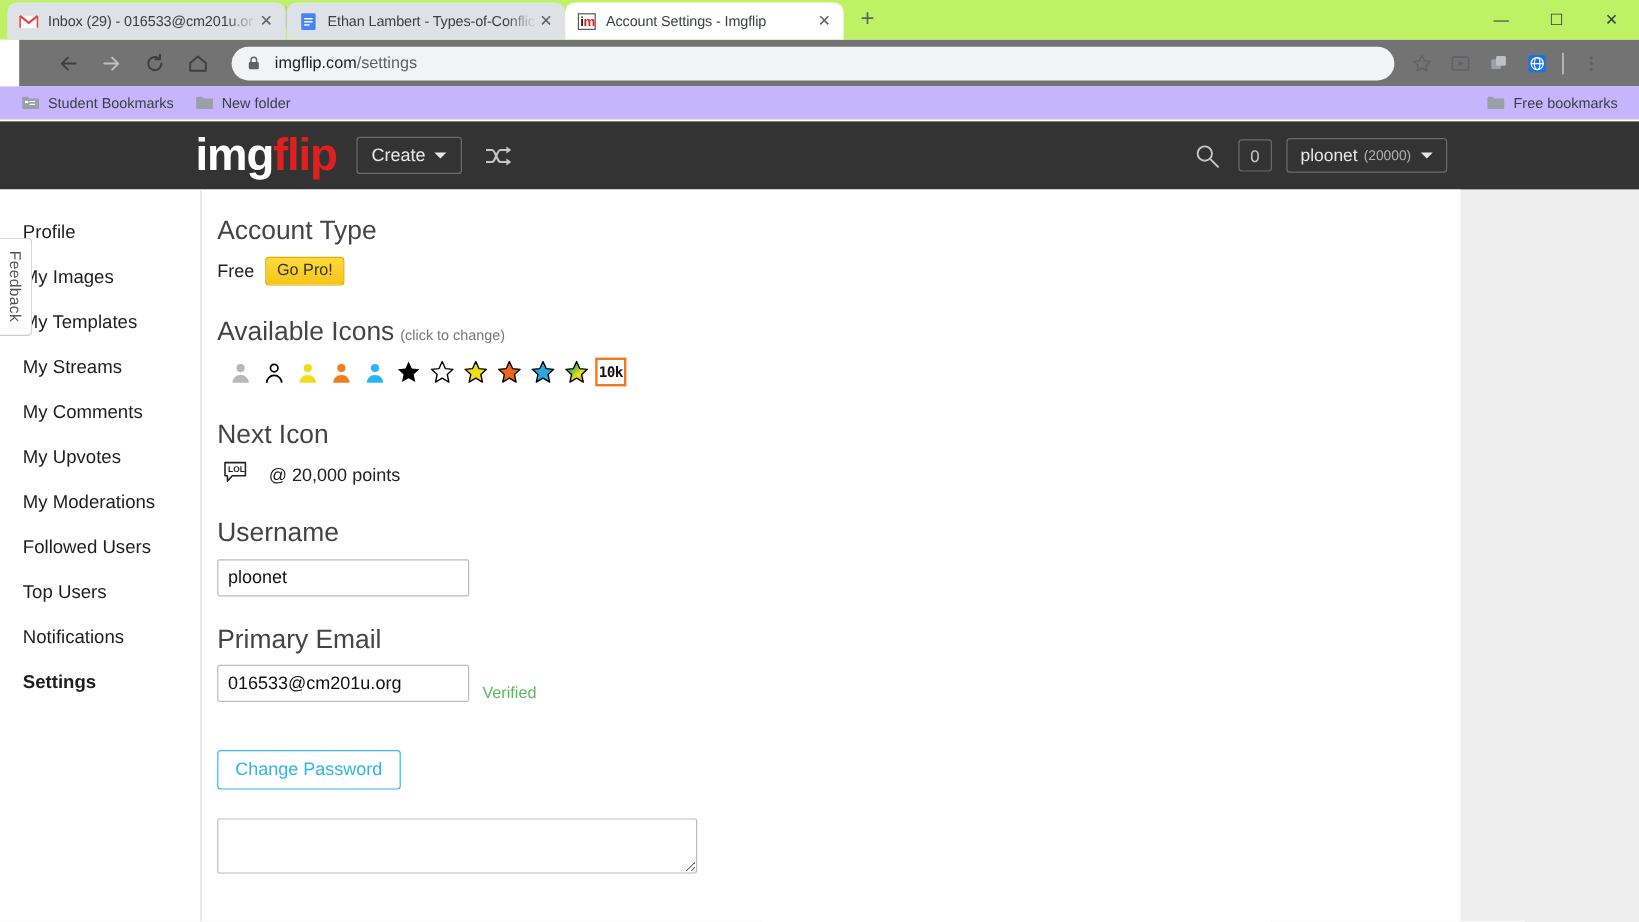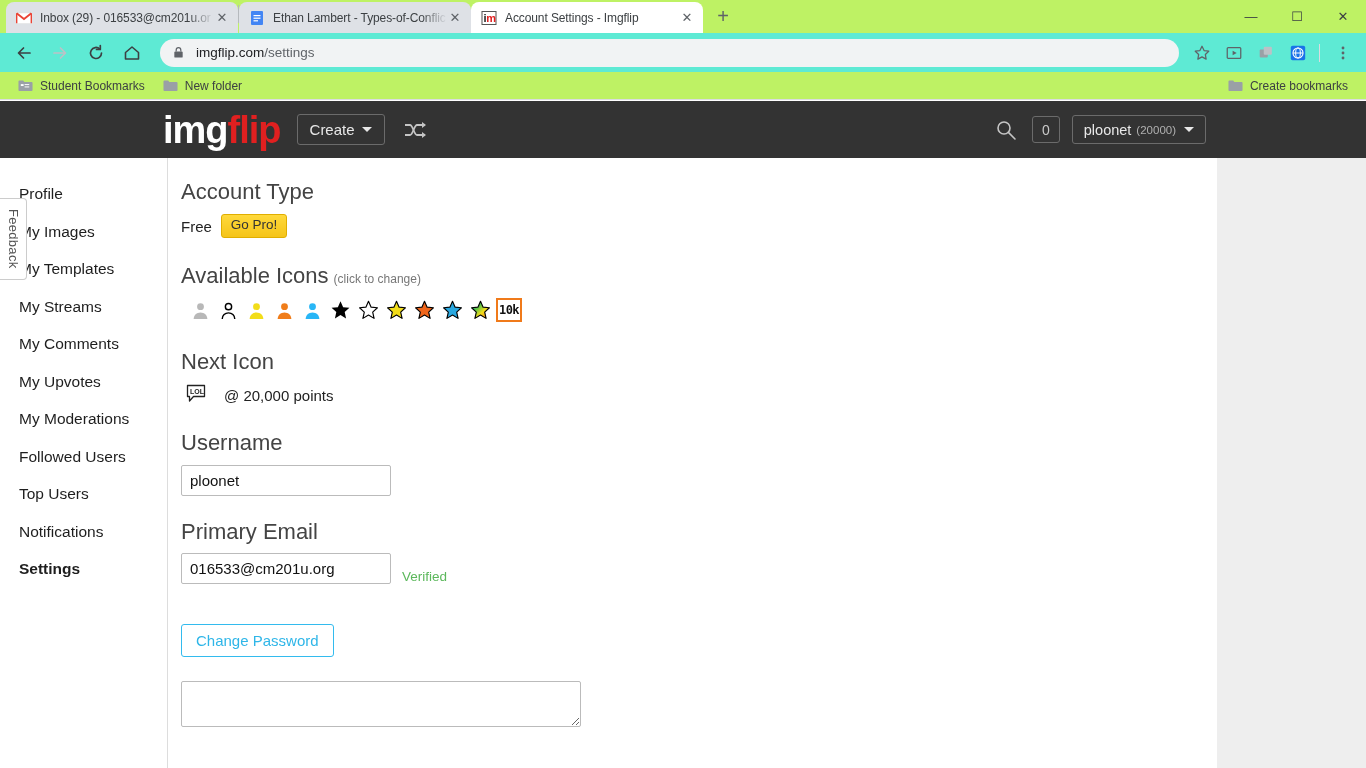--- a/index.html
+++ b/index.html
@@ -56,22 +56,22 @@
   .winctrl {
     position: absolute; right: 0; top: 0; height: 33px;
     display: flex; align-items: center;
   }
   .winctrl div {
     width: 46px; height: 33px; display: flex; align-items: center;
     justify-content: center; font-size: 13px; color: #3c4043; cursor: pointer;
   }
 
   .toolbar {
-    height: 39px; background: #5eead4;
-    display: flex; align-items: center; padding: 0 8px;
+    height: 39px; background: #737373;
+    display: flex; align-items: center; padding: 0 25px; margin-left: 16px;
   }
   .navbtn {
     width: 32px; height: 32px; margin-right: 4px;
     display: flex; align-items: center; justify-content: center;
     border-radius: 50%; cursor: pointer; color: #5f6368;
   }
   .navbtn.disabled { color: #bdc1c6; }
   .omnibox {
     flex: 1 1 auto; height: 28px; background: #f1f3f4;
     border-radius: 14px; display: flex; align-items: center;
@@ -81,21 +81,21 @@
   .urltext { font-size: 13.5px; color: #202124; white-space: nowrap; }
   .urltext .path { color: #5f6368; }
   .tbicon {
     width: 30px; height: 30px; margin-left: 2px;
     display: flex; align-items: center; justify-content: center;
     cursor: pointer; color: #5f6368;
   }
   .tbsep { width: 1px; height: 18px; background: #dadce0; margin: 0 6px; }
 
   .bookmarkbar {
-    height: 28px; background: #bef264;
+    height: 28px; background: #c4b5fd;
     display: flex; align-items: center; padding: 0 10px;
     border-bottom: 1px solid #dadce0; position: relative;
   }
   .bmitem {
     display: flex; align-items: center; height: 22px;
     padding: 0 8px; margin-right: 2px; font-size: 12px; color: #3c4043;
     border-radius: 4px; cursor: pointer; white-space: nowrap;
   }
   .bmitem .bmico { margin-right: 7px; display: flex; align-items: center; }
   .bmright { position: absolute; right: 8px; display: flex; align-items: center; }
@@ -369,21 +369,21 @@
       </span>
       <span>New folder</span>
     </div>
     <div class="bmright">
       <div class="bmitem">
         <span class="bmico">
           <svg width="15" height="14" viewBox="0 0 16 14">
               <path d="M0.5 2.2a1 1 0 0 1 1-1h4l1.3 1.6h7.7a1 1 0 0 1 1 1v7.4a1 1 0 0 1-1 1h-13a1 1 0 0 1-1-1z" fill="#9aa0a6"></path>
             </svg>
         </span>
-        <span>Create bookmarks</span>
+        <span>Free bookmarks</span>
       </div>
     </div>
   </div>
 
   <div class="viewport">
 
     <div class="feedbacktab">
       <span>Feedback</span>
     </div>
 

